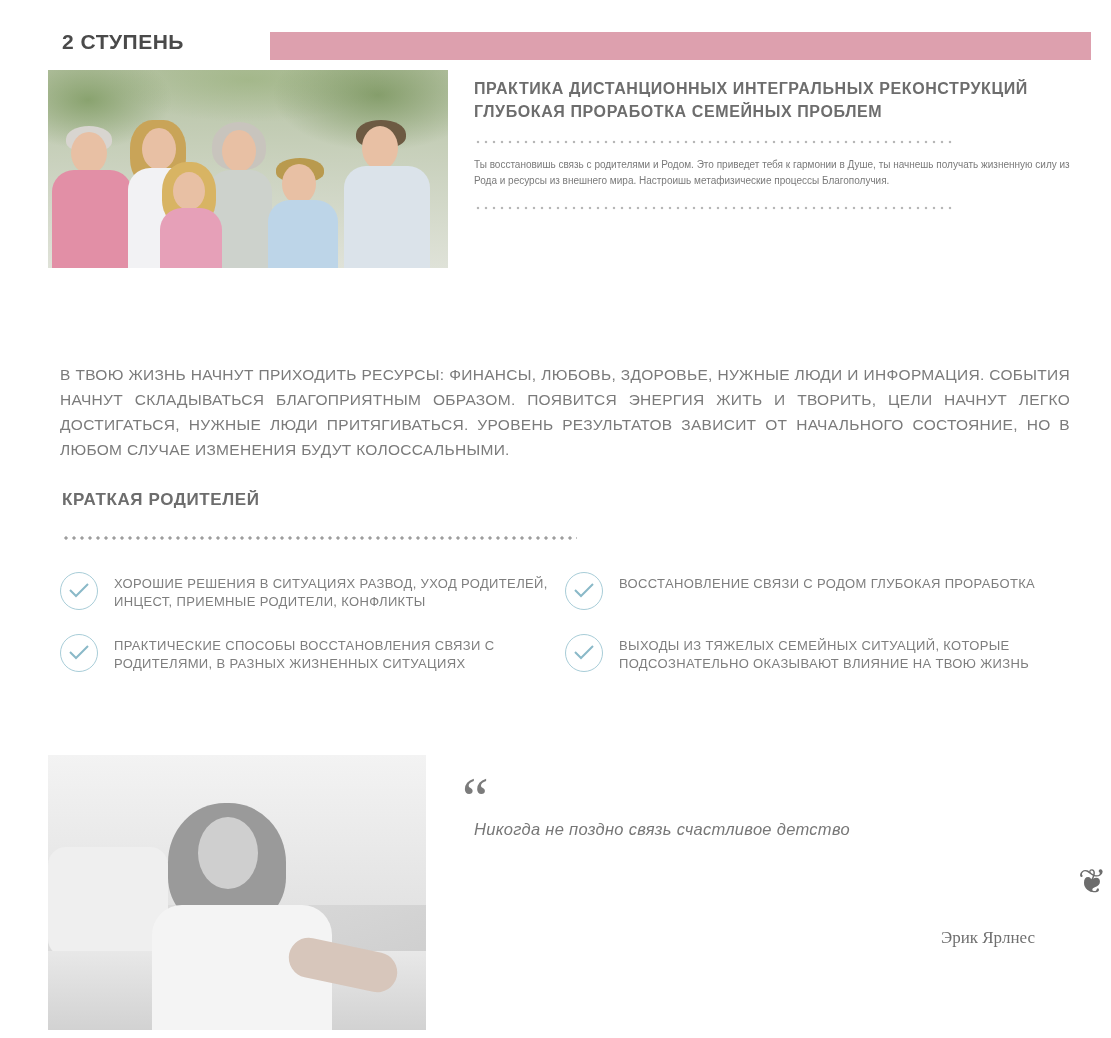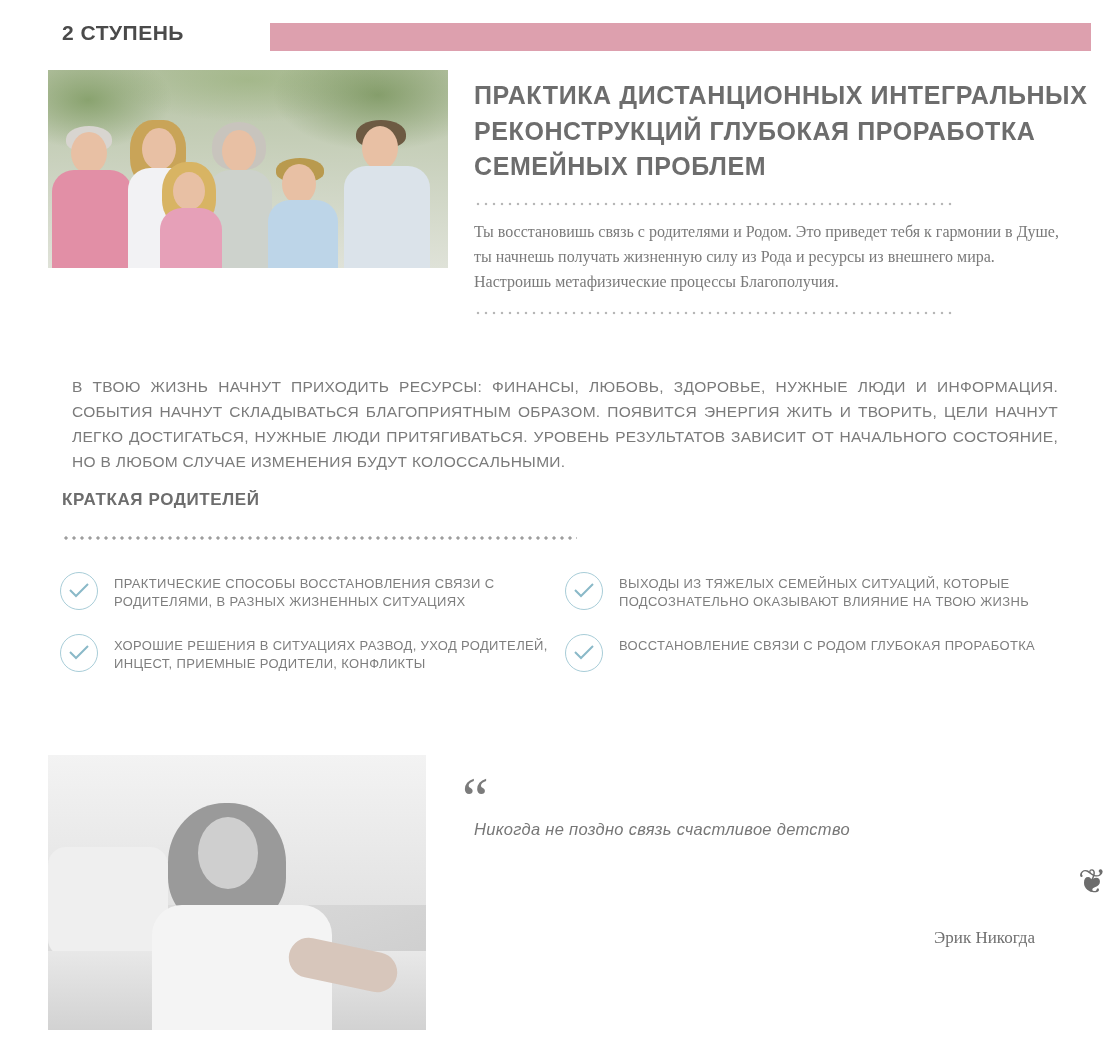--- a/index.html
+++ b/index.html
@@ -13,21 +13,21 @@
     font-family: "Liberation Sans", sans-serif;
     color: #6e6e6e;
     overflow: hidden;
     position: relative;
   }
 
   
   .header {
     position: absolute;
     left: 0;
-    top: 3px;
+    top: 12px;
     width: 1111px;
     height: 52px;
   }
   .step-title {
     position: absolute;
     left: 62px;
     top: 18px;
     font-size: 21px;
     font-weight: bold;
     letter-spacing: 0.5px;
@@ -118,59 +118,58 @@
   .p6 .head { left: 12px; top: 6px; width: 34px; height: 40px; }
   .p6 .body { left: -2px; top: 42px; width: 70px; height: 70px; background: #bdd5e8; }
 
   .top-right {
     position: absolute;
     left: 474px;
     top: 78px;
     width: 620px;
   }
   .main-heading {
-    font-size: 25px;
+    font-size: 16px;
     font-weight: bold;
     color: #6d6d6d;
     letter-spacing: 0.6px;
     line-height: 1.42;
     margin: 0;
   }
   .dot-rule {
     height: 6px;
     margin: 16px 0 12px 0;
     background-image: radial-gradient(circle, #b7b7b7 1.4px, transparent 1.6px);
     background-size: 8px 6px;
     background-repeat: repeat-x;
   }
   .dot-rule.short {
     width: 480px;
   }
   .lead-text {
-    font-size: 16px;
+    font-size: 10px;
     line-height: 1.58;
     color: #7a7a7a;
     margin: 0;
     width: 600px;
-    font-family: Liberation Serif, serif;
   }
 
   
   .body-block {
     position: absolute;
     left: 60px;
     top: 362px;
     width: 1010px;
     font-size: 15.5px;
     line-height: 1.62;
     letter-spacing: 0.3px;
     color: #7b7b7b;
     text-align: justify;
   }
-  .body-block p { margin: 12px; }
+  .body-block p { margin: 0; }
 
   
   .program-title {
     position: absolute;
     left: 62px;
     top: 490px;
     font-size: 17px;
     font-weight: bold;
     color: #6d6d6d;
     letter-spacing: 0.6px;
@@ -359,58 +358,58 @@
 <div class="program-rule"></div>
 
 <div class="features">
   <div class="feat-row">
     <div class="feat">
       <div class="check">
         <svg width="20" height="16" viewBox="0 0 20 16">
             <polyline points="1,7 7,13 19,1" fill="none" stroke="#8ab9c8" stroke-width="2"></polyline>
           </svg>
       </div>
-      <div class="feat-text">ПРАКТИЧЕСКИЕ СПОСОБЫ ВОССТАНОВЛЕНИЯ СВЯЗИ С РОДИТЕЛЯМИ, В РАЗНЫХ ЖИЗНЕННЫХ СИТУАЦИЯХ</div>
+      <div class="feat-text">ХОРОШИЕ РЕШЕНИЯ В СИТУАЦИЯХ РАЗВОД, УХОД РОДИТЕЛЕЙ, ИНЦЕСТ, ПРИЕМНЫЕ РОДИТЕЛИ, КОНФЛИКТЫ</div>
     </div>
     <div class="feat">
       <div class="check">
         <svg width="20" height="16" viewBox="0 0 20 16">
             <polyline points="1,7 7,13 19,1" fill="none" stroke="#8ab9c8" stroke-width="2"></polyline>
           </svg>
       </div>
-      <div class="feat-text">ВЫХОДЫ ИЗ ТЯЖЕЛЫХ СЕМЕЙНЫХ СИТУАЦИЙ, КОТОРЫЕ ПОДСОЗНАТЕЛЬНО ОКАЗЫВАЮТ ВЛИЯНИЕ НА ТВОЮ ЖИЗНЬ</div>
+      <div class="feat-text">ВОССТАНОВЛЕНИЕ СВЯЗИ С РОДОМ ГЛУБОКАЯ ПРОРАБОТКА</div>
     </div>
   </div>
   <div class="feat-row">
     <div class="feat">
       <div class="check">
         <svg width="20" height="16" viewBox="0 0 20 16">
             <polyline points="1,7 7,13 19,1" fill="none" stroke="#8ab9c8" stroke-width="2"></polyline>
           </svg>
       </div>
-      <div class="feat-text">ХОРОШИЕ РЕШЕНИЯ В СИТУАЦИЯХ РАЗВОД, УХОД РОДИТЕЛЕЙ, ИНЦЕСТ, ПРИЕМНЫЕ РОДИТЕЛИ, КОНФЛИКТЫ</div>
+      <div class="feat-text">ПРАКТИЧЕСКИЕ СПОСОБЫ ВОССТАНОВЛЕНИЯ СВЯЗИ С РОДИТЕЛЯМИ, В РАЗНЫХ ЖИЗНЕННЫХ СИТУАЦИЯХ</div>
     </div>
     <div class="feat">
       <div class="check">
         <svg width="20" height="16" viewBox="0 0 20 16">
             <polyline points="1,7 7,13 19,1" fill="none" stroke="#8ab9c8" stroke-width="2"></polyline>
           </svg>
       </div>
-      <div class="feat-text">ВОССТАНОВЛЕНИЕ СВЯЗИ С РОДОМ ГЛУБОКАЯ ПРОРАБОТКА</div>
+      <div class="feat-text">ВЫХОДЫ ИЗ ТЯЖЕЛЫХ СЕМЕЙНЫХ СИТУАЦИЙ, КОТОРЫЕ ПОДСОЗНАТЕЛЬНО ОКАЗЫВАЮТ ВЛИЯНИЕ НА ТВОЮ ЖИЗНЬ</div>
     </div>
   </div>
 </div>
 
 <div class="quote-photo">
   <div class="bg"></div>
   <div class="wall"></div>
   <div class="pillow"></div>
   <div class="bedsheet"></div>
   <div class="q-hair"></div>
   <div class="q-head"></div>
   <div class="q-body"></div>
   <div class="q-arm"></div>
 </div>
 
 <div class="quote-mark">“</div>
 <div class="quote-text">Никогда не поздно связь счастливое детство</div>
-<div class="quote-author">Эрик Никогда</div>
+<div class="quote-author">Эрик Ярлнес</div>
 <div class="corner-flourish">❦</div>
 
 </body></html>

